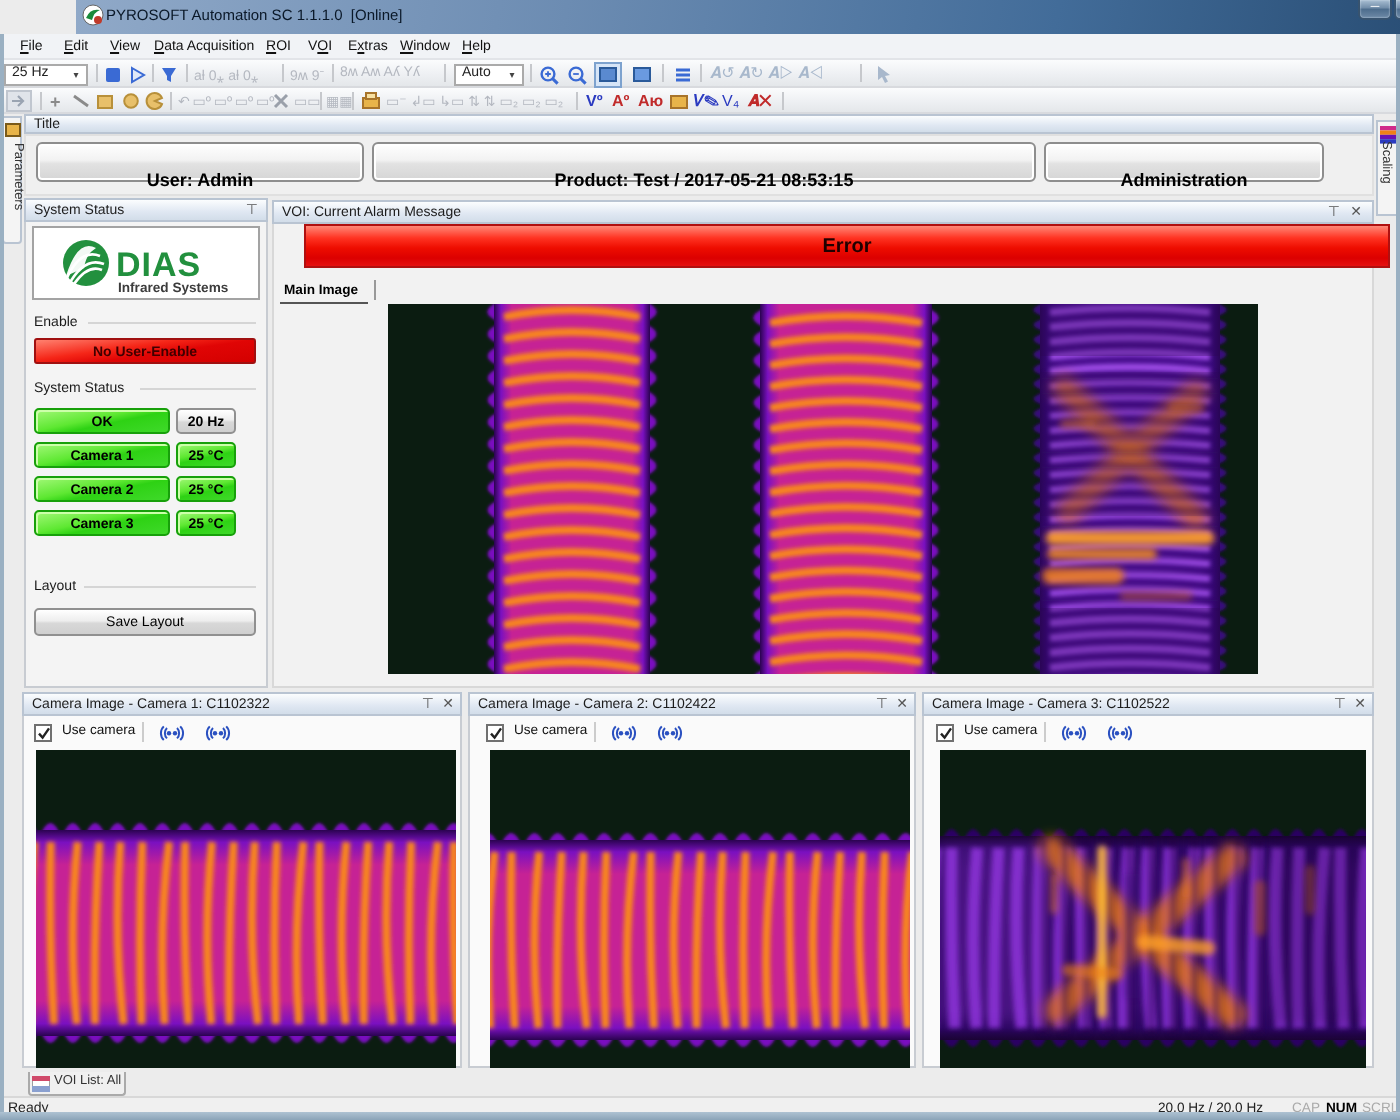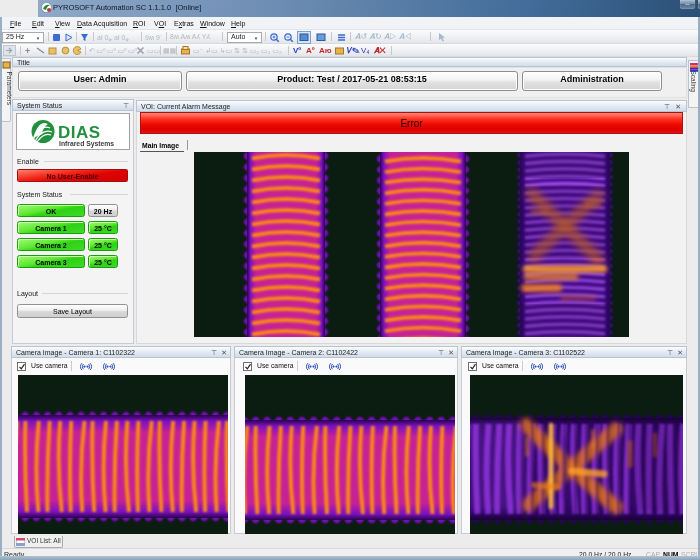--- a/index.html
+++ b/index.html
@@ -19,21 +19,21 @@
 .combo { height:11px; background:#fff; border:1px solid #aaa; font-size:7px;
   padding:0.5px 0 0 3px; color:#222; }
 .combo i { position:absolute; right:1px; top:1px; width:8px; height:8px; font-style:normal;
   font-size:5px; color:#444; text-align:center; line-height:8px; }
 .phead { position:absolute; height:12px; background:linear-gradient(#fbfdfe,#dfe7f2 60%,#d2dde9);
   border:1px solid #b9c4d2; font-size:7px; color:#1c1c1c; padding:1.5px 0 0 4px; white-space:nowrap; }
 .pin { position:absolute; top:2px; font-size:7px; color:#555; line-height:8px; }
 .btn3d { position:absolute; height:20px; border:1px solid #8e8e8e; border-radius:3px;
   background:linear-gradient(#ffffff,#f2f2f2 45%,#e2e2e2 55%,#d5d5d5);
   font-weight:bold; font-size:9px; color:#000; text-align:center; box-shadow:inset 0 0 0 1px #fff; }
-.btn3d div { margin-top:2px; }
+.btn3d div { margin-top:13px; }
 .sbtn { position:absolute; height:13px; border-radius:2.5px; font-weight:bold; font-size:7px;
   text-align:center; color:#000; }
 .sbtn div { margin-top:2.5px; }
 .green { background:linear-gradient(168deg,#a2f878 0%,#5ee832 42%,#2ed214 58%,#3fd92a 100%);
   border:1px solid #17a00a; box-shadow:inset 1px 1px 0 #ccffaa; }
 .gray { background:linear-gradient(#ffffff,#eee 45%,#d8d8d8 55%,#cfcfcf); border:1px solid #909090; }
 .red { background:linear-gradient(172deg,#ff8270 0%,#f52618 38%,#e00505 58%,#d40000 100%);
   border:1px solid #a01010; color:#400000; border-radius:1.5px; }
 .glabel { position:absolute; font-size:7px; color:#1a1a1a; }
 .gline { position:absolute; height:1px; background:#d5d5d5; }
@@ -228,23 +228,23 @@
   </div>
 <div class="glabel" style="left:17px;top:290px;">Layout</div>
 <div class="gline" style="left:42px;top:293px;width:86px;"></div>
 <div class="sbtn gray" style="left:17px;top:304px;width:111px;height:14px;font-weight:normal;">
     <div>Save Layout</div>
   </div>
 
 <div class="phead" style="left:136px;top:100px;width:551px;">VOI: Current Alarm Message
   <span class="pin" style="right:16px;">⊤</span><span class="pin" style="right:5px;">✕</span></div>
 <div class="abs" style="left:136px;top:112px;width:551px;height:232px;background:#f2f2f2;border:1px solid #d8d8d8;border-top:none;"></div>
-<div class="abs" style="left:140px;top:112px;width:543px;height:22px;
+<div class="abs" style="left:152px;top:112px;width:543px;height:22px;
   background:linear-gradient(#ff8878,#ff3322 30%,#ee0d00 55%,#dc0000 80%,#e51010);border:1px solid #b01010;
-  font-weight:normal;font-size:10px;color:#200000;text-align:center;padding-top:4.5px;">Error</div>
+  font-weight:bold;font-size:10px;color:#200000;text-align:center;padding-top:4.5px;">Error</div>
 <div class="abs" style="left:140px;top:139px;width:44px;height:13px;border-bottom:1.5px solid #555;
   font-weight:bold;font-size:6.8px;color:#000;padding:2.5px 0 0 2px;white-space:nowrap;">Main Image</div>
 <div class="abs" style="left:187px;top:140px;width:1px;height:10px;background:#999;"></div>
 <svg width="435" height="185" style="position:absolute;left:194px;top:152px;background:#0b1c11">
 <defs>
       <linearGradient id="lgm1" x1="0" y1="0" x2="1" y2="0">
 <stop offset="0" stop-color="#2a0350"></stop>
         <stop offset="0.045" stop-color="#7a10c0"></stop>
 <stop offset="0.115" stop-color="#c62295"></stop>
         <stop offset="0.885" stop-color="#c62295"></stop>

